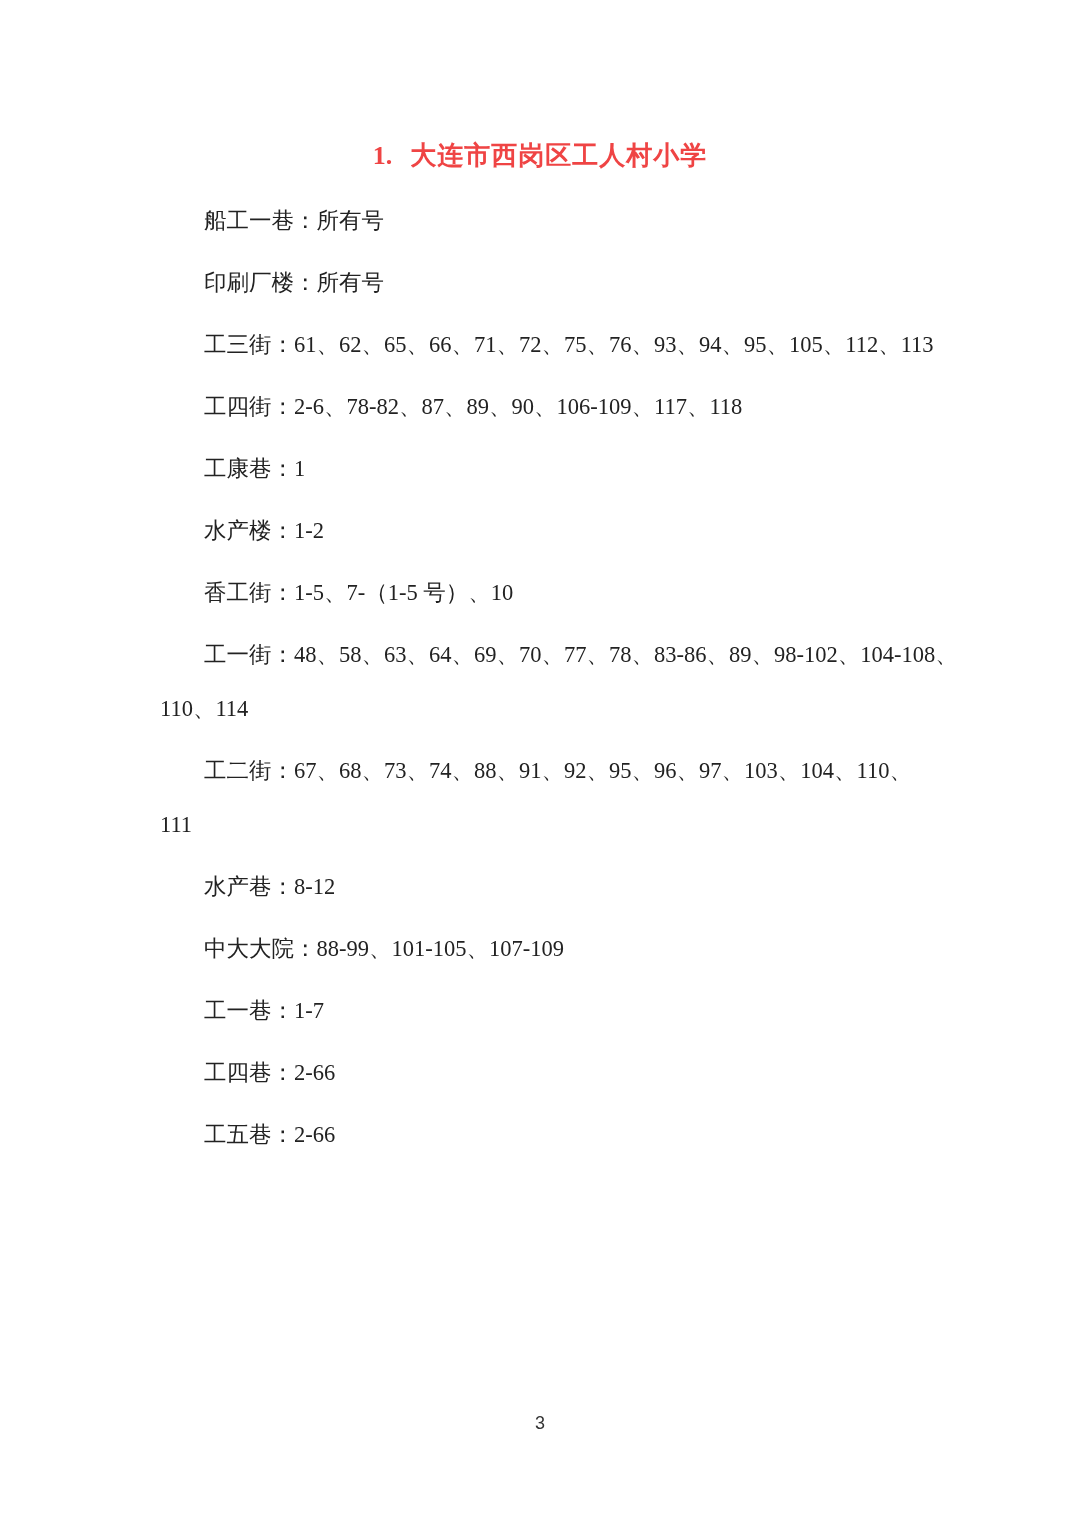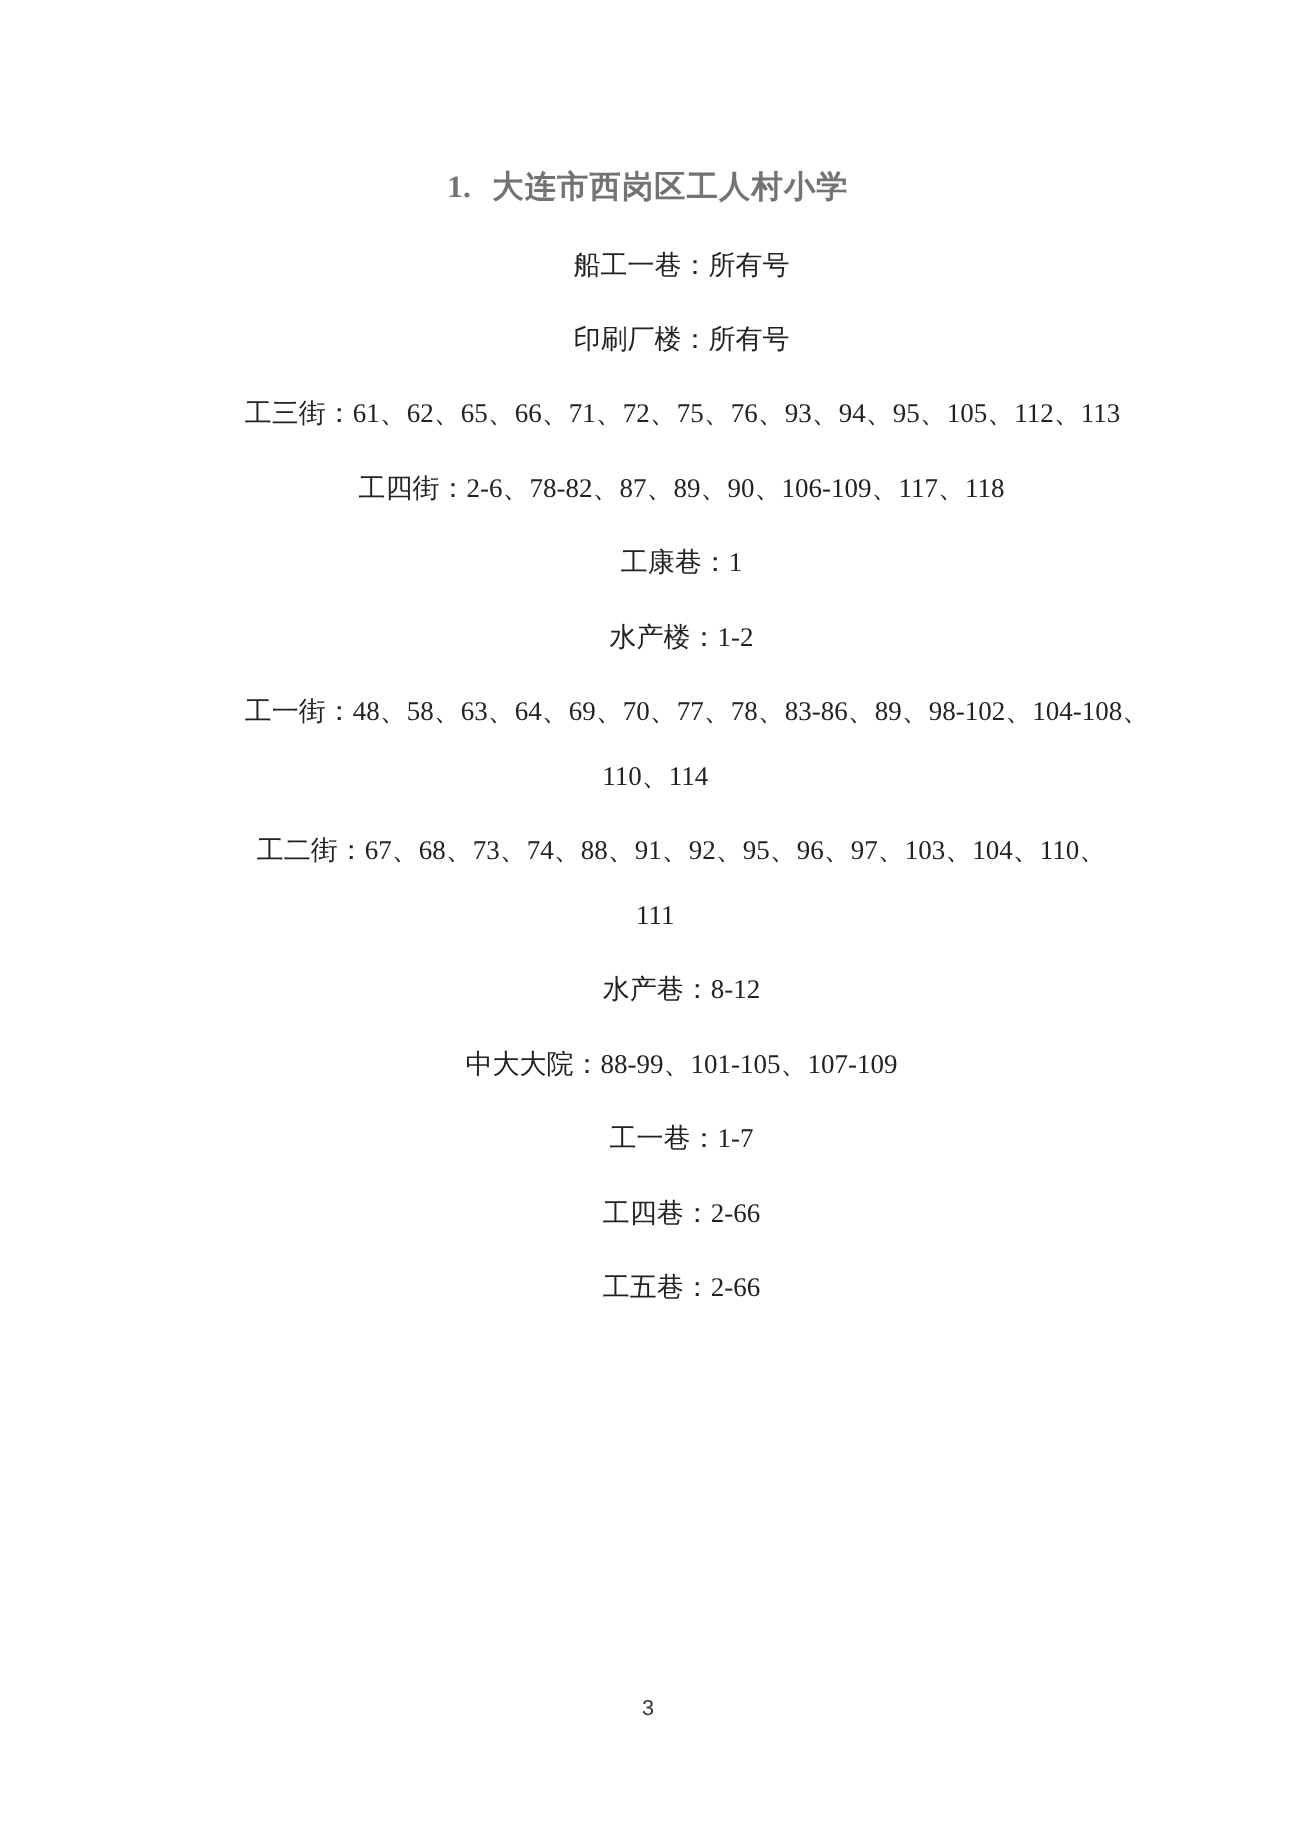--- a/index.html
+++ b/index.html
@@ -17,35 +17,34 @@
     color: #222222;
   }
   .title {
     position: absolute;
     top: 138px;
     left: 0;
     right: 0;
     text-align: center;
     font-size: 26px;
     font-weight: bold;
-    color: #737373;
+    color: #ef4444;
     margin: 0;
     letter-spacing: 1px;
   }
   .title .num {
     margin-right: 18px;
     letter-spacing: 0;
   }
   .body {
     position: absolute;
     top: 194px;
     left: 160px;
     width: 772px;
     font-size: 22.5px;
-    text-align: center;
   }
   .line {
     display: block;
     line-height: 54px;
     white-space: nowrap;
   }
   .para {
     margin-top: 8px;
     text-indent: 44px;
   }
@@ -73,20 +72,21 @@
 
   <h1 class="title"><span class="num">1.</span><span>大连市西岗区工人村小学</span></h1>
 
   <div class="body">
     <div class="line para first">船工一巷：所有号</div>
     <div class="line para">印刷厂楼：所有号</div>
     <div class="line para">工三街：61、62、65、66、71、72、75、76、93、94、95、105、112、113</div>
     <div class="line para">工四街：2-6、78-82、87、89、90、106-109、117、118</div>
     <div class="line para">工康巷：1</div>
     <div class="line para">水产楼：1-2</div>
+    <div class="line para">香工街：1-5、7-（1-5 号）、10</div>
     <div class="line para">工一街：48、58、63、64、69、70、77、78、83-86、89、98-102、104-108、</div>
     <div class="line cont">110、114</div>
     <div class="line para">工二街：67、68、73、74、88、91、92、95、96、97、103、104、110、</div>
     <div class="line cont">111</div>
     <div class="line para">水产巷：8-12</div>
     <div class="line para">中大大院：88-99、101-105、107-109</div>
     <div class="line para">工一巷：1-7</div>
     <div class="line para">工四巷：2-66</div>
     <div class="line para">工五巷：2-66</div>
   </div>

